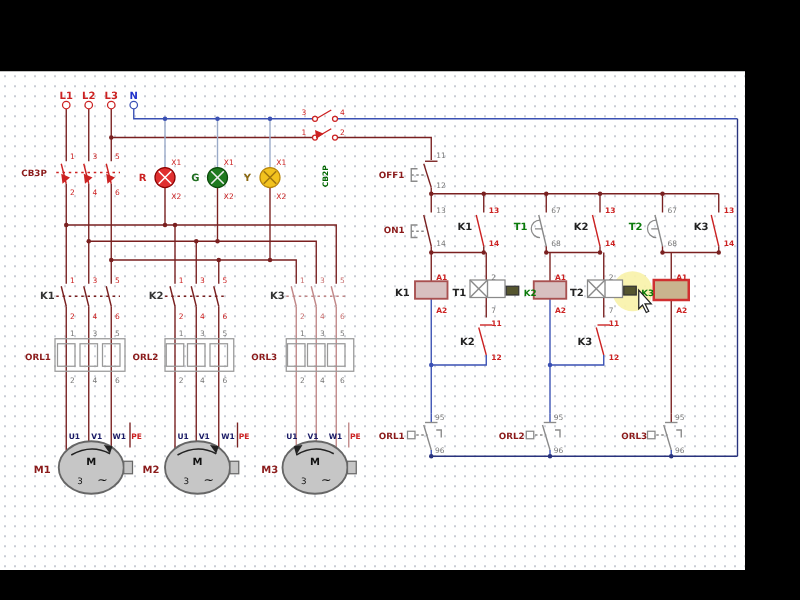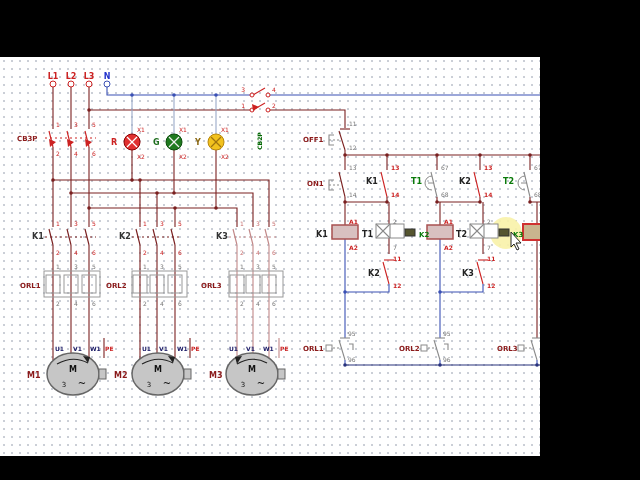--- a/index.html
+++ b/index.html
@@ -1,16 +1,16 @@
 <!DOCTYPE html>
 <html><head>
 <meta charset="utf-8">
 <style>
   html,body{margin:0;padding:0;background:#000;}
-  #stage{position:relative;width:540px;height:480px;overflow:hidden;background:#000;
+  #stage{position:relative;width:596px;height:480px;overflow:hidden;background:#000;
          font-family:"DejaVu Sans",sans-serif;}
   .bar{position:absolute;left:0;width:640px;background:#000;}
   #topbar{top:0;height:57px;}
   #bottombar{top:456px;height:24px;}
   #canvas{position:absolute;left:0;top:57px;width:640px;height:399px;
           background:#fff;
           background-image:radial-gradient(circle,#c9cdd5 0.7px,transparent 0.9px);
           background-size:8px 8px;}
   #schematic{position:absolute;left:0;top:0;width:640px;height:480px;}
   #schematic text{font-family:"DejaVu Sans",sans-serif;}

